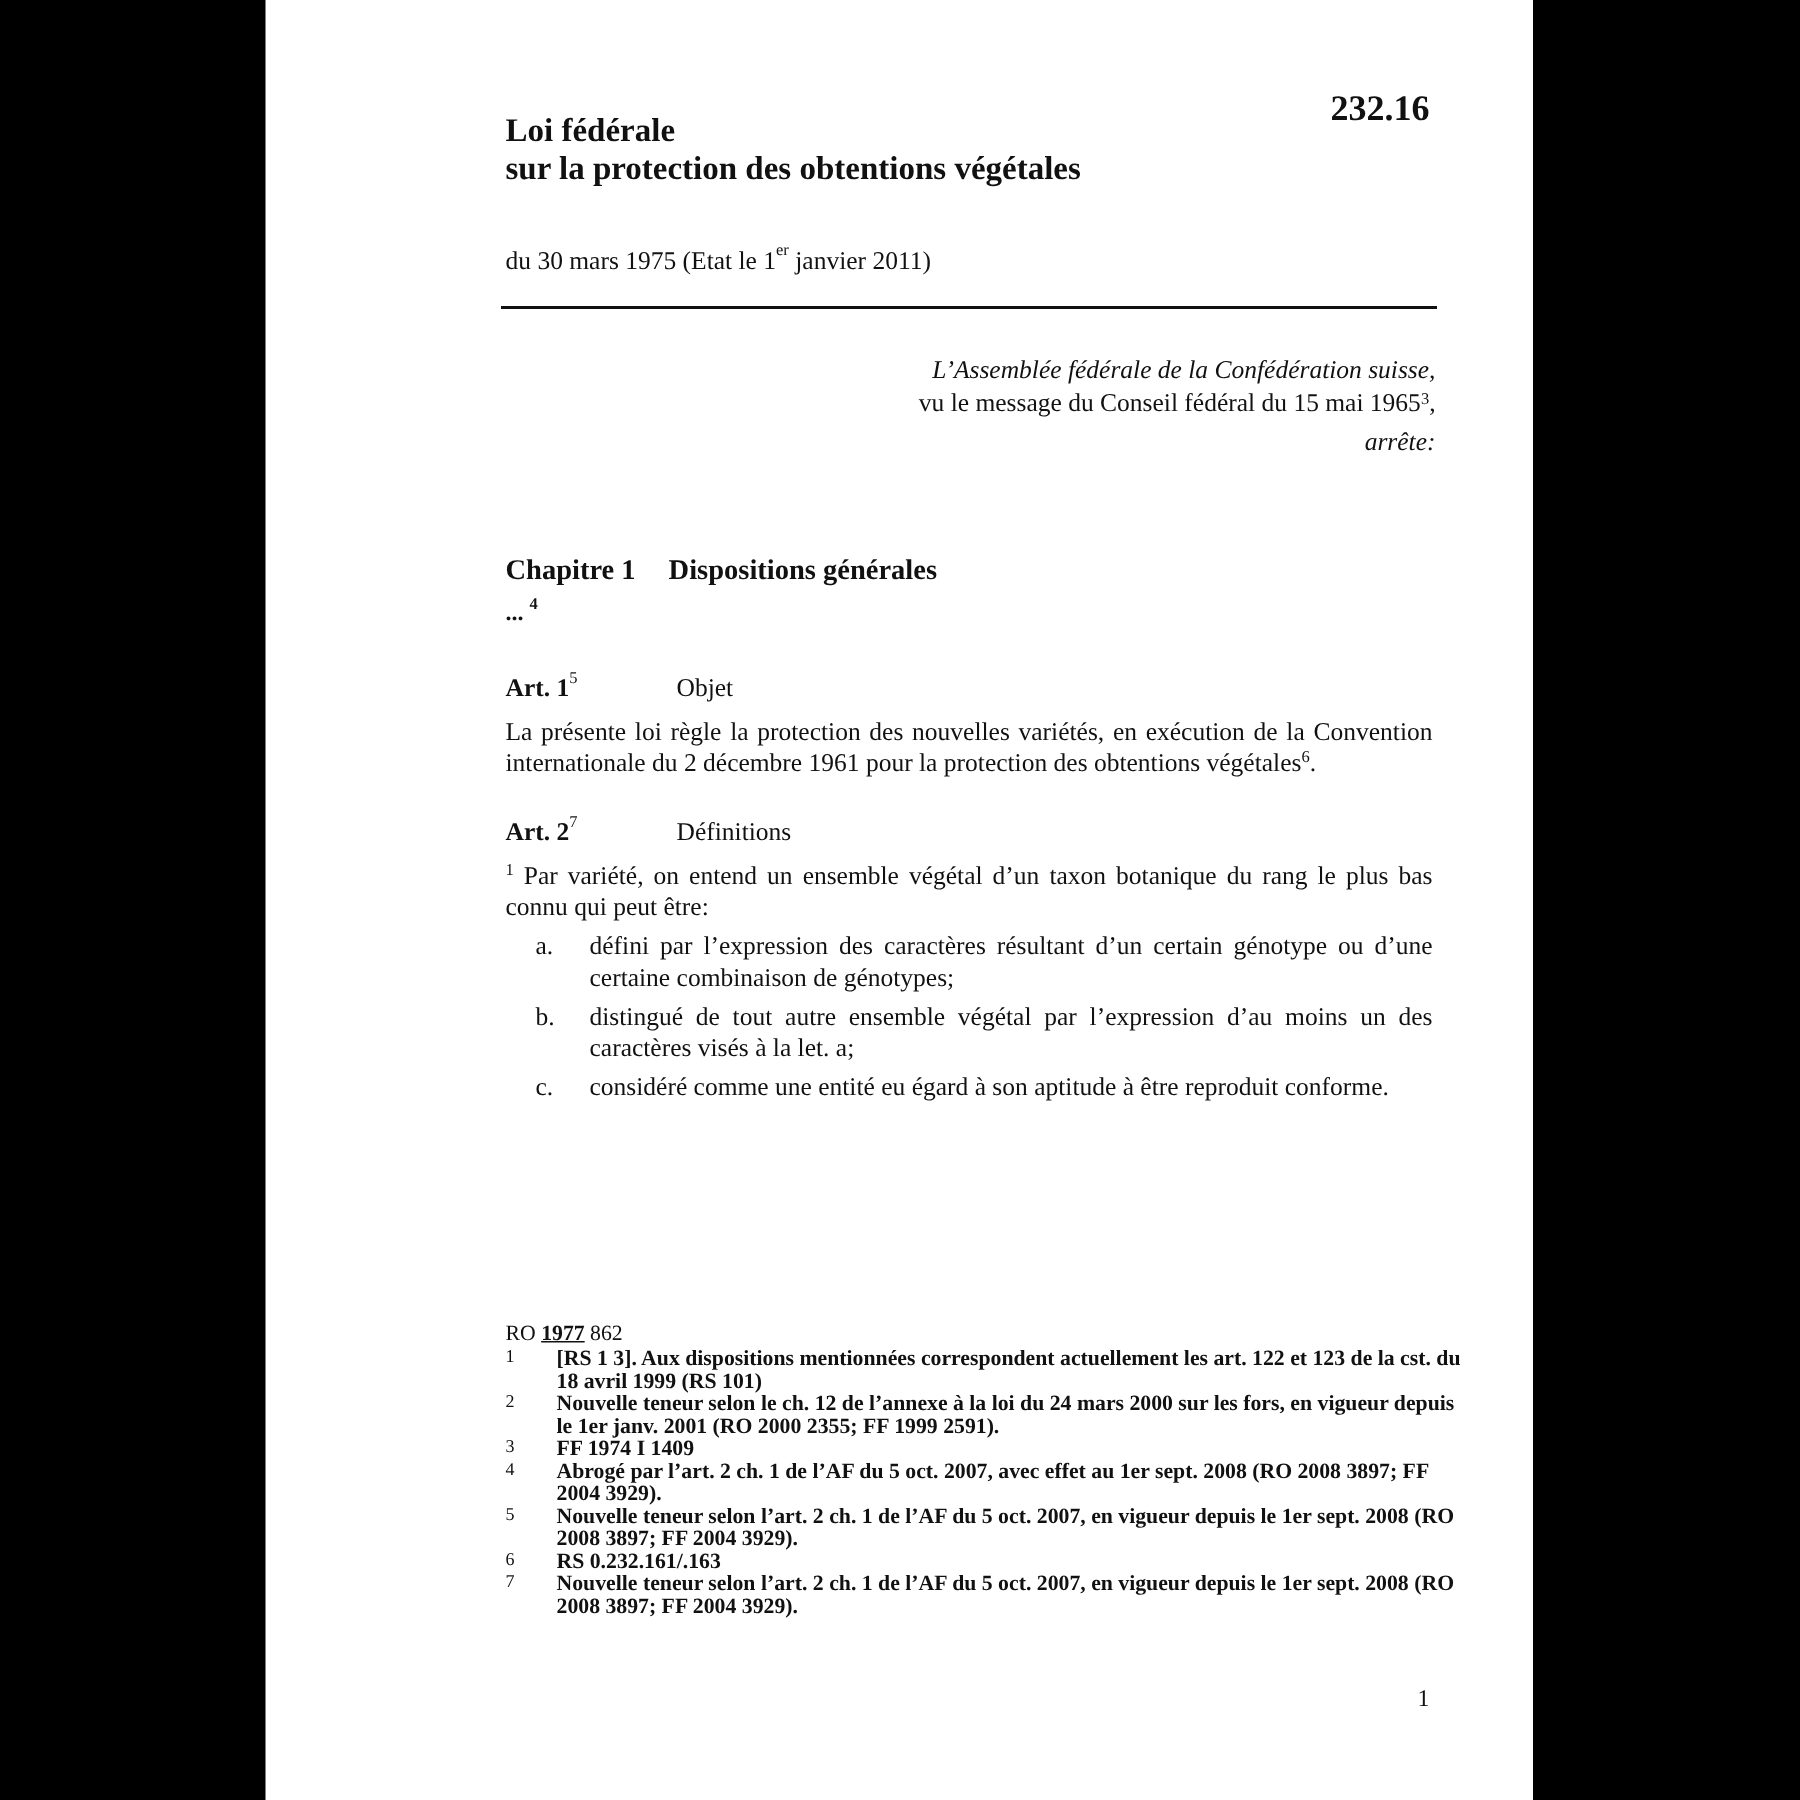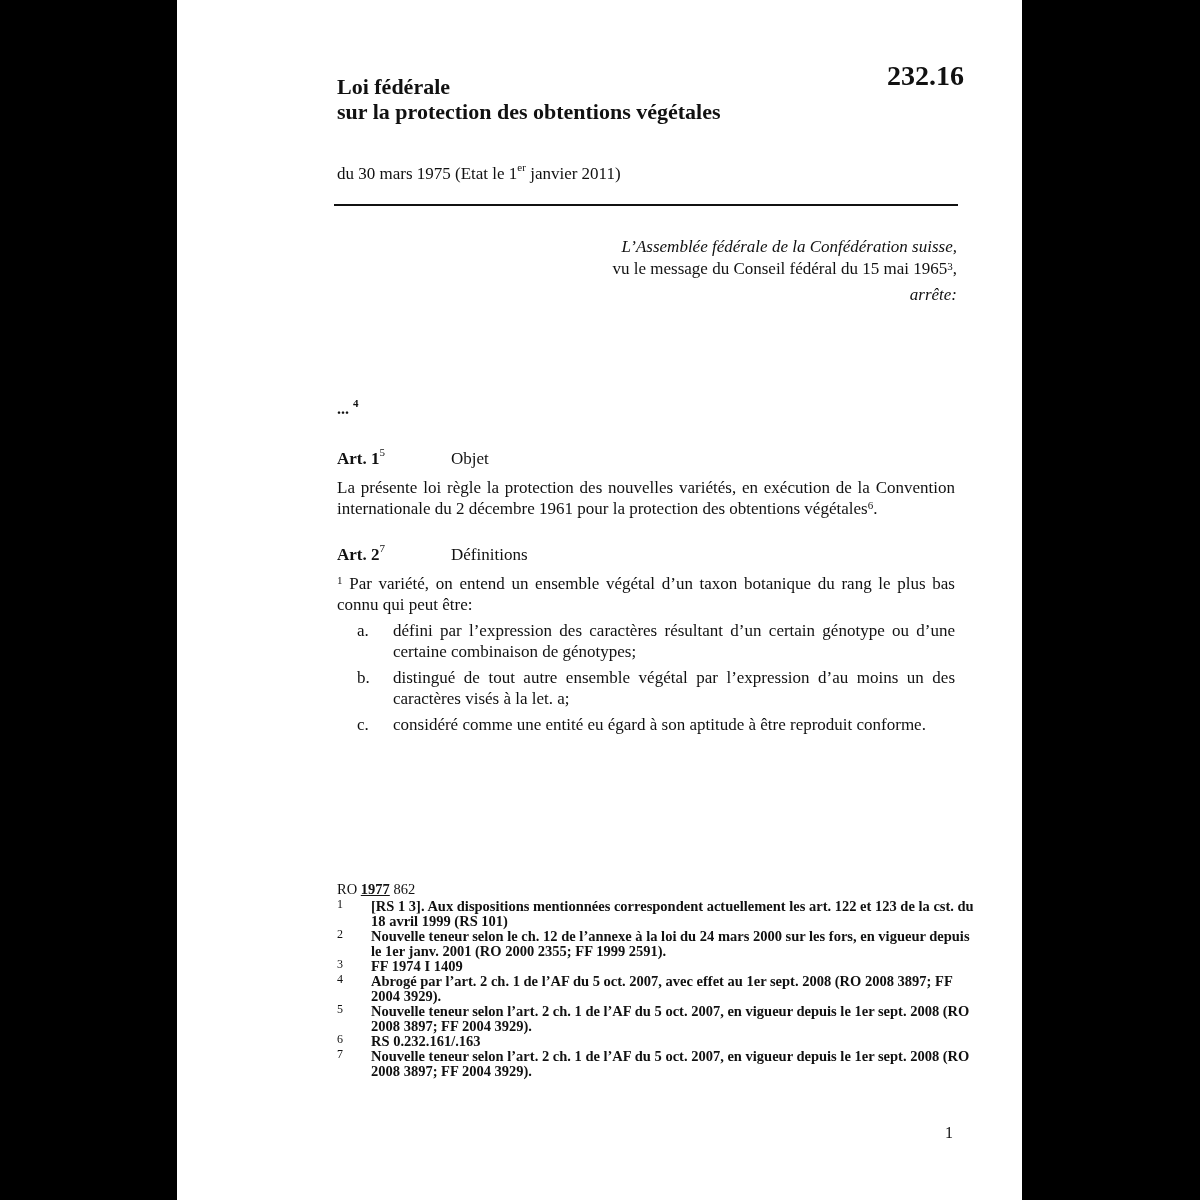--- a/index.html
+++ b/index.html
@@ -4,21 +4,21 @@
 <style>
   html, body { margin: 0; padding: 0; }
   body {
     width: 1200px; height: 1200px; background: #000; position: relative; overflow: hidden;
     font-family: "Liberation Serif", "DejaVu Serif", serif; color: #111;
   }
   .page {
     position: absolute; left: 177px; top: 0; width: 845px; height: 1200px; background: #fff;
   }
   .abs { position: absolute; }
-  .doc-number { left: 710px; top: 60px; font-size: 28px; font-weight: bold; }
+  .doc-number { left: 710px; top: 60px; font-size: 24px; font-weight: bold; }
   .title { left: 160px; top: 74px; font-size: 22px; font-weight: bold; line-height: 25px; }
   .date-line { left: 160px; top: 164px; font-size: 17px; }
   sup { font-size: 11px; vertical-align: top; position: relative; top: -3px; }
   .rule { left: 157px; top: 204px; width: 624px; height: 2px; background: #111; }
   .preamble { left: 160px; top: 236px; font-size: 17px; width: 620px; text-align: right; }
   .preamble div { line-height: 22px; }
   .preamble .gap { margin-top: 4px; }
   .it { font-style: italic; }
   .chapter { left: 160px; top: 370px; font-size: 19px; font-weight: bold; }
   .chapter .ct { margin-left: 22px; }
@@ -52,20 +52,21 @@
   <div class="abs date-line"><span>du 30 mars 1975 (Etat le 1</span><sup>er</sup><span> janvier 2011)</span></div>
 
   <div class="abs rule"></div>
 
   <div class="abs preamble">
     <div class="it">L’Assemblée fédérale de la Confédération suisse,</div>
     <div><span>vu le message du Conseil fédéral du 15 mai 1965</span><sup>3</sup><span>,</span></div>
     <div class="it gap">arrête:</div>
   </div>
 
+  <div class="abs chapter"><span>Chapitre 1</span><span class="ct">Dispositions générales</span></div>
 
   <div class="abs ellipsis"><span>...</span> <sup>4</sup></div>
 
   <div class="abs art-head" style="left:160px; top:449px;"><span class="num"><span>Art. 1</span><sup style="font-weight:normal">5</sup></span><span>Objet</span></div>
 
   <div class="abs body-text" style="left:160px; top:477px;"><span>La présente loi règle la protection des nouvelles variétés, en exécution de la Convention internationale du 2 décembre 1961 pour la protection des obtentions végétales</span><sup>6</sup><span>.</span></div>
 
   <div class="abs art-head" style="left:160px; top:545px;"><span class="num"><span>Art. 2</span><sup style="font-weight:normal">7</sup></span><span>Définitions</span></div>
 
   <div class="abs body-text" style="left:160px; top:573px;"><sup>1</sup><span> Par variété, on entend un ensemble végétal d’un taxon botanique du rang le plus bas connu qui peut être:</span></div>

